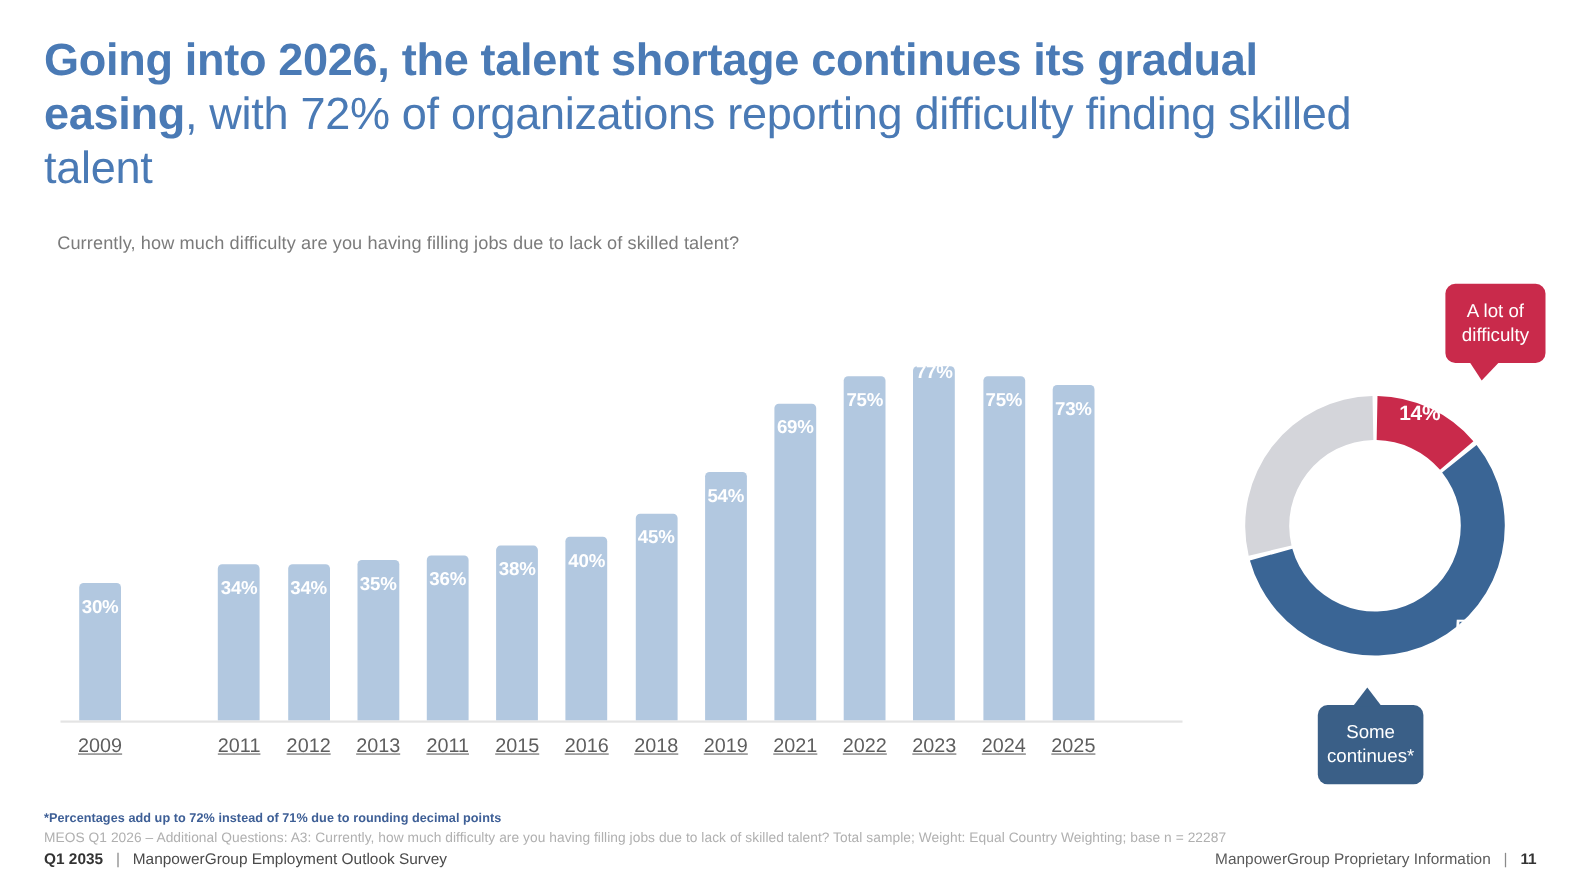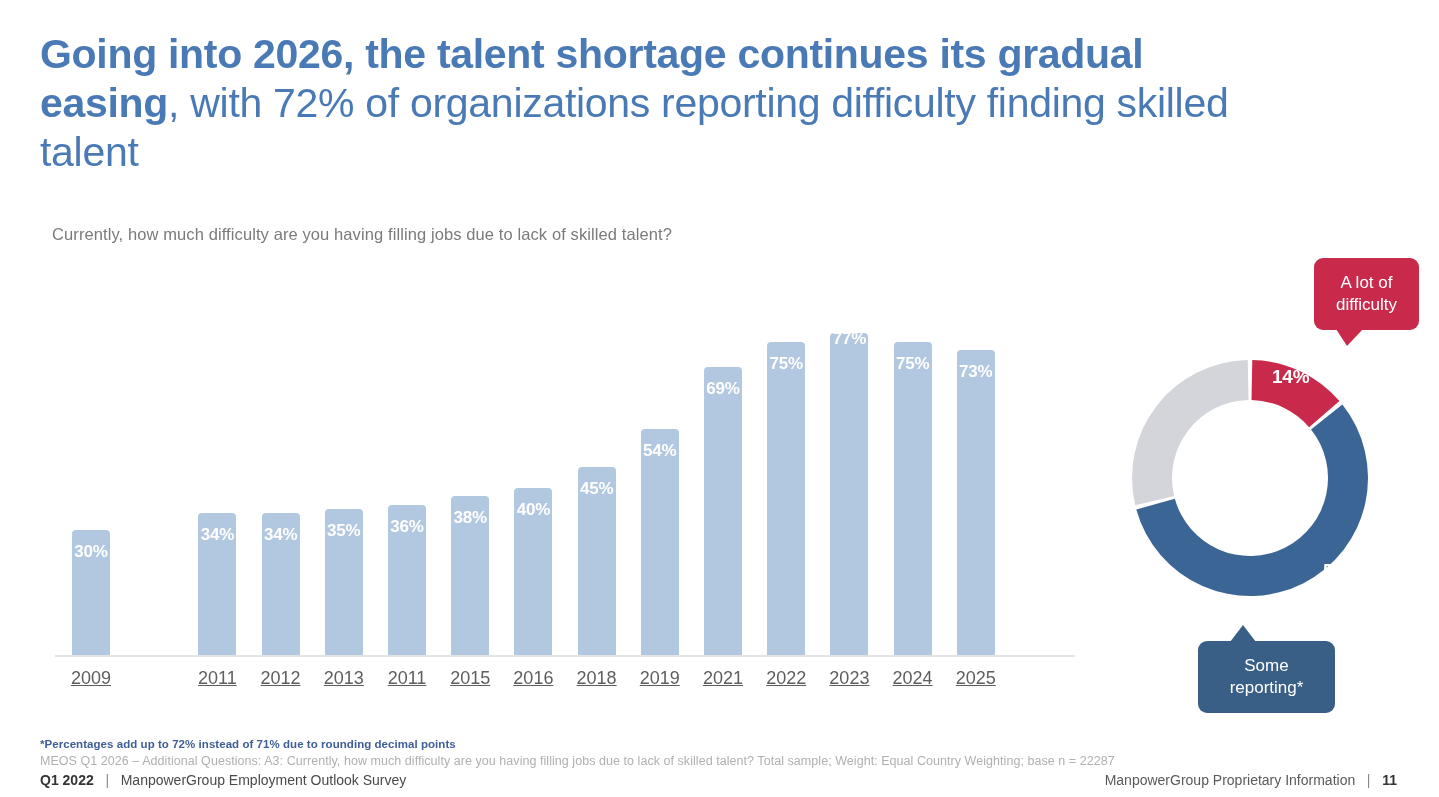--- a/index.html
+++ b/index.html
@@ -30,21 +30,21 @@
     font-weight: 400;
   }
   #slide-title .t-bold {
     font-weight: bold;
   }
 
   
   #slide-question {
     position: absolute;
     left: 52px;
-    top: 225px;
+    top: 212px;
     font-size: 16.5px;
     color: #7b7b7b;
     font-weight: 400;
     letter-spacing: 0.1px;
   }
 
   
   #bar-chart {
     position: absolute;
     left: 55px;
@@ -137,38 +137,38 @@
     text-align: center;
     font-size: 17px;
     line-height: 22px;
     display: flex;
     align-items: center;
     justify-content: center;
   }
   #callout-alot {
     left: 194px;
     top: 8px;
-    width: 105px;
+    width: 91px;
     height: 72px;
     background: #c92a4b;
   }
   #callout-alot .callout-tail {
     position: absolute;
     bottom: -16px;
     left: 22px;
     width: 0;
     height: 0;
     border-left: 11px solid transparent;
     border-right: 16px solid transparent;
     border-top: 17px solid #c92a4b;
   }
   #callout-some {
     left: 78px;
     top: 391px;
-    width: 137px;
+    width: 96px;
     height: 72px;
     background: #3a5f87;
   }
   #callout-some .callout-tail {
     position: absolute;
     top: -16px;
     left: 32px;
     width: 0;
     height: 0;
     border-left: 13px solid transparent;
@@ -314,24 +314,24 @@
     <div>
       <div>A lot of</div>
       <div>difficulty</div>
     </div>
     <span class="callout-tail"></span>
   </div>
 
   <div class="callout" id="callout-some">
     <div>
       <div>Some</div>
-      <div>reporting*</div>
+      <div>continues*</div>
     </div>
     <span class="callout-tail"></span>
   </div>
 </div>
 
 <div id="footnote-rounding">*Percentages add up to 72% instead of 71% due to rounding decimal points</div>
 <div id="footnote-source">MEOS Q1 2026 – Additional Questions: A3: Currently, how much difficulty are you having filling jobs due to lack of skilled talent? Total sample; Weight: Equal Country Weighting; base n = 22287</div>
 
-<div id="footer-left"><span class="f-bold">Q1 2022</span><span class="f-sep">   |   </span><span>ManpowerGroup Employment Outlook Survey</span></div>
+<div id="footer-left"><span class="f-bold">Q1 2035</span><span class="f-sep">   |   </span><span>ManpowerGroup Employment Outlook Survey</span></div>
 
 <div id="footer-right"><span>ManpowerGroup Proprietary Information</span><span class="f-sep">   |   </span><span class="f-bold">11</span></div>
 
 </body></html>

